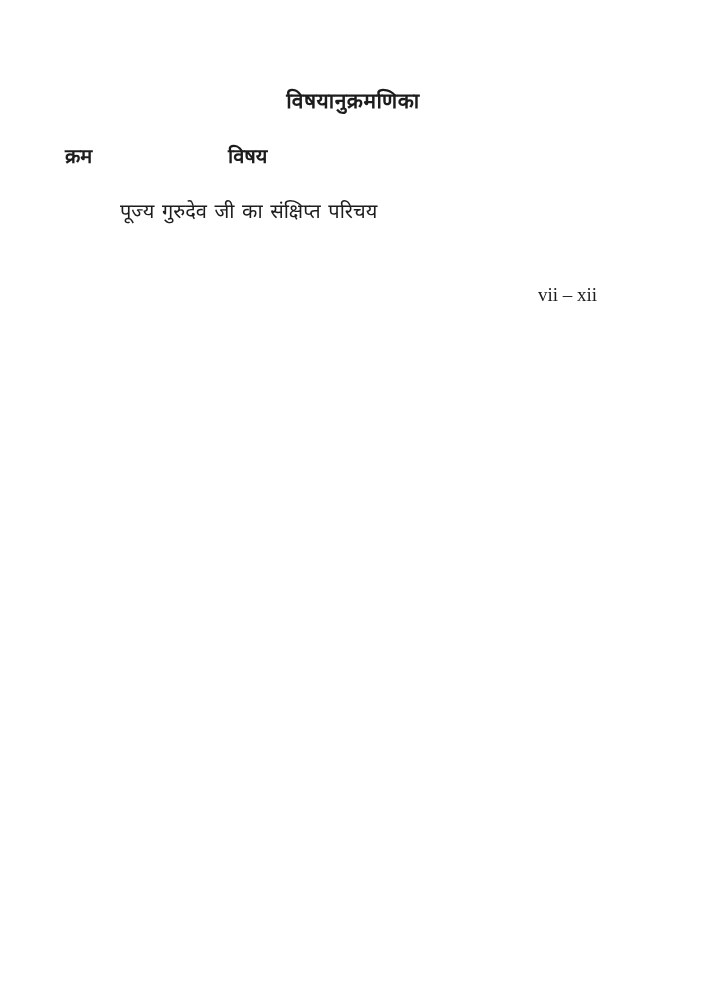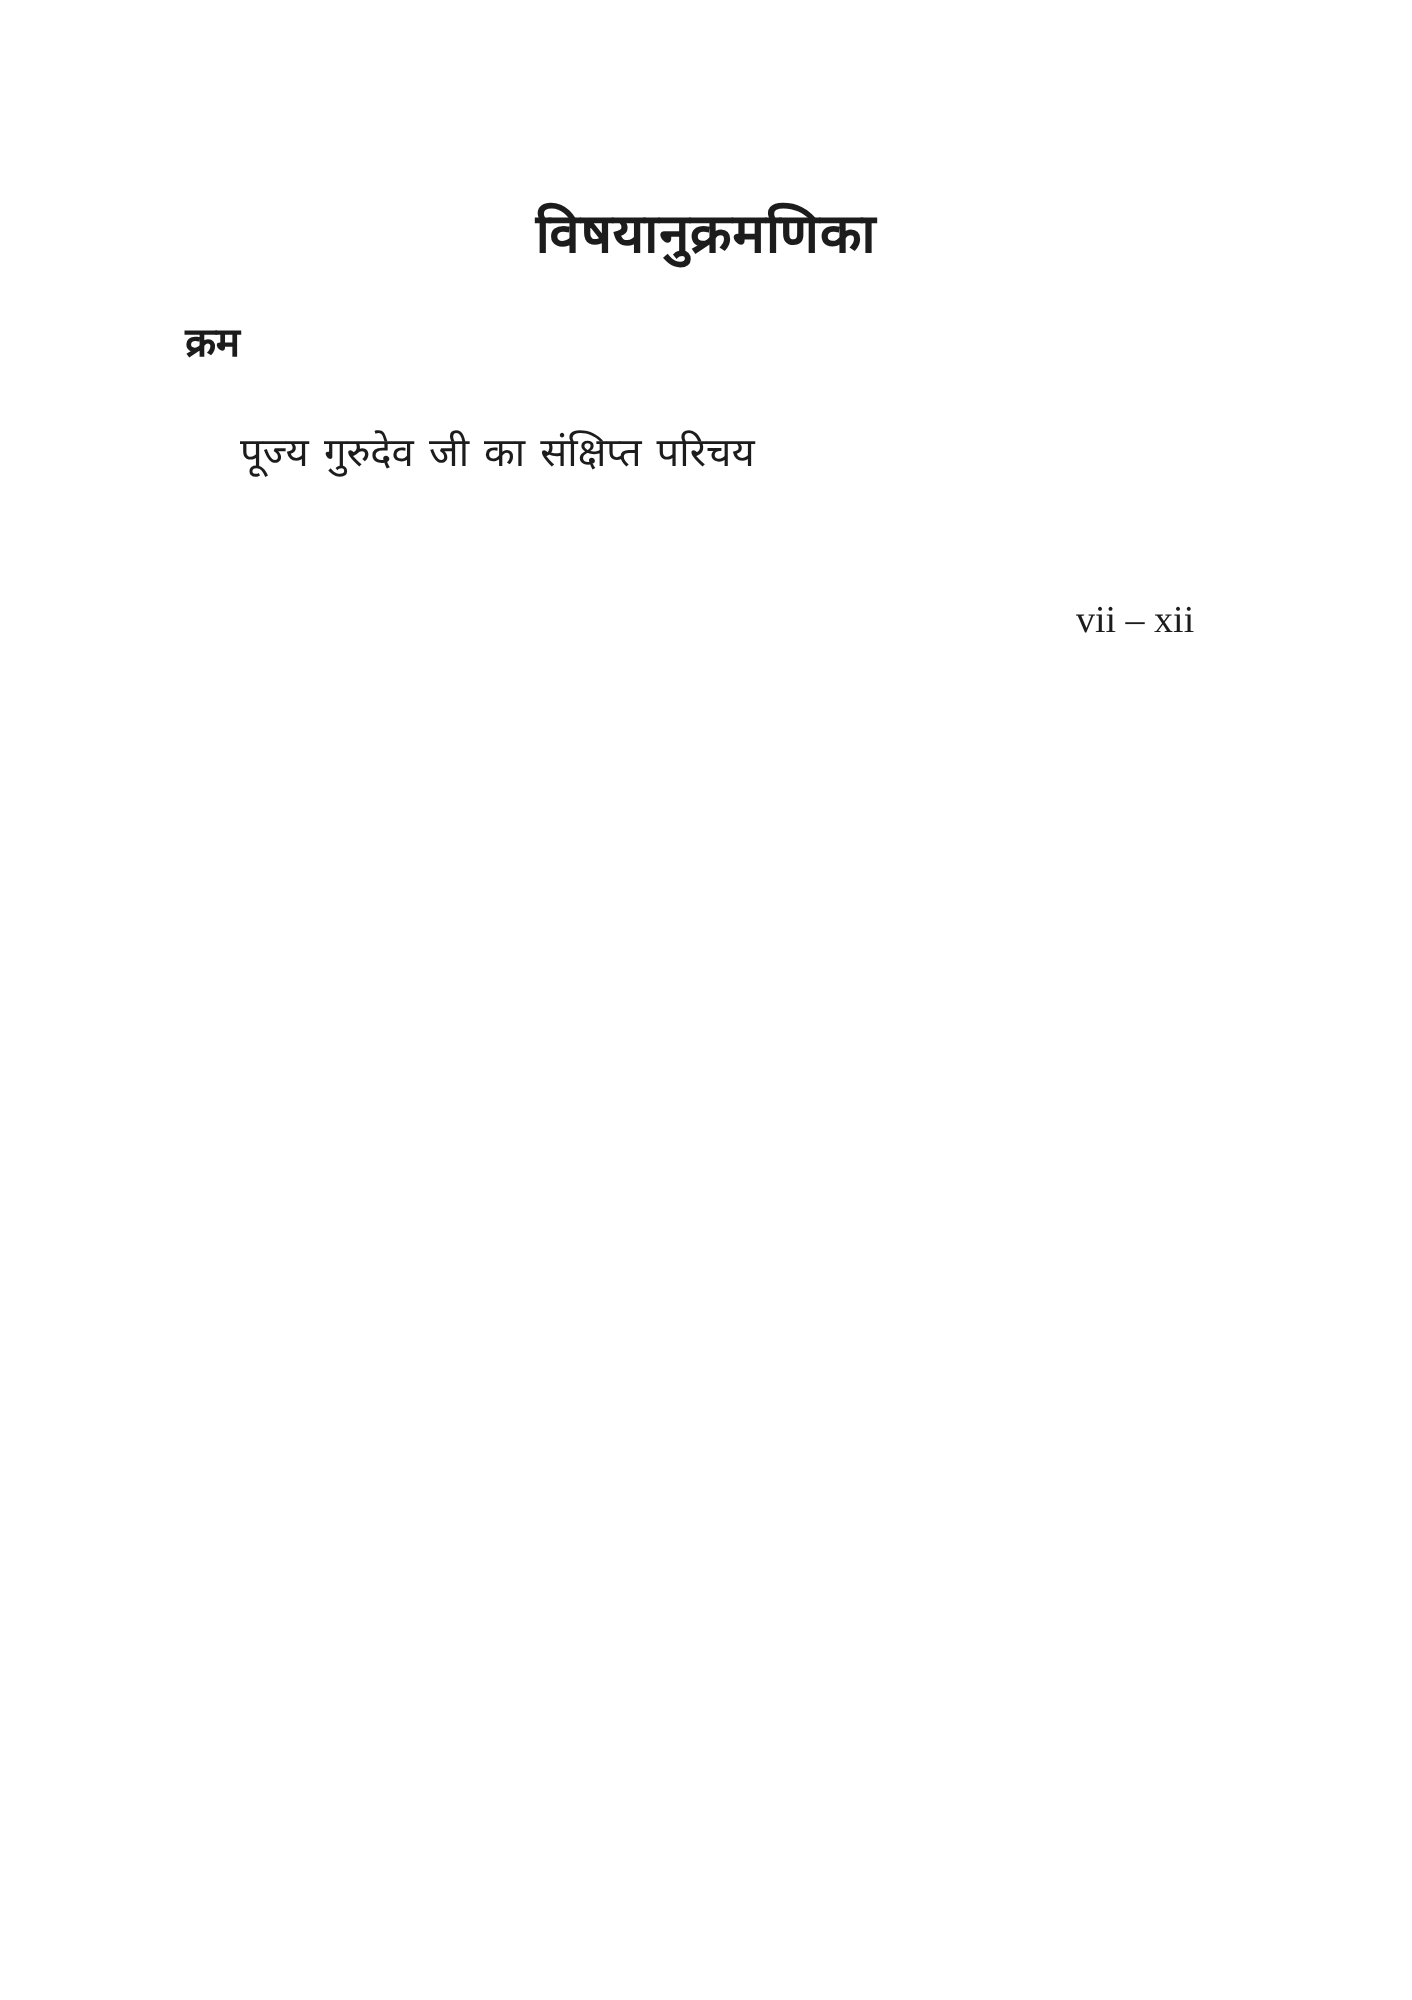--- a/index.html
+++ b/index.html
@@ -12,23 +12,23 @@
     width: 706px;
     height: 1000px;
     background: #ffffff;
     color: #1c1c1c;
     font-family: "Liberation Sans", sans-serif;
     box-sizing: border-box;
     padding-top: 84px;
     overflow: hidden;
   }
   .title {
-    margin: 16px;
+    margin: 0;
     text-align: center;
-    font-size: 27px;
+    font-size: 21px;
     font-weight: bold;
     line-height: 34px;
     letter-spacing: 0.5px;
   }
   .grid-row {
     display: grid;
     grid-template-columns: 55px 378px 120px;
     padding-left: 65px;
     padding-right: 88px;
     box-sizing: border-box;
@@ -49,21 +49,20 @@
   }
   .toc-list {
     margin-top: 28px;
   }
   .row {
     font-size: 20px;
     line-height: 26.4px;
   }
   .cell {
     white-space: nowrap;
-    text-align: right;
   }
   .cell.serial {
     text-align: left;
   }
   .cell.subject {
     text-align: left;
     word-spacing: 2px;
   }
   .cell.page {
     text-align: center;
@@ -77,20 +76,21 @@
 </style>
 </head>
 <body>
 
 <div class="page">
 
   <h1 class="title">विषयानुक्रमणिका</h1>
 
   <div class="grid-row header-row">
     <span class="cell h-serial">क्रम</span>
+    <span class="cell h-subject">विषय</span>
   </div>
 
   <div class="toc-list">
       <div class="grid-row row">
     <span class="cell serial"></span>
     <span class="cell subject">पूज्य गुरुदेव जी का संक्षिप्त परिचय</span>
     <span class="cell page roman">vii – xii</span>
   </div>
     </div>
 

